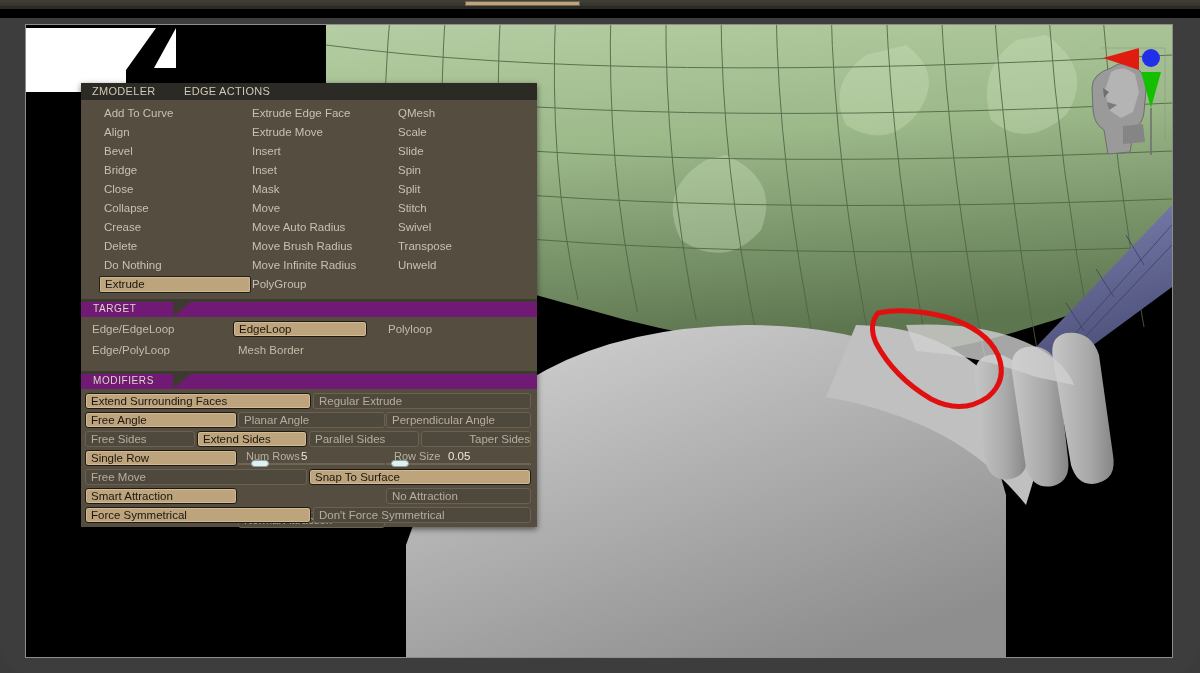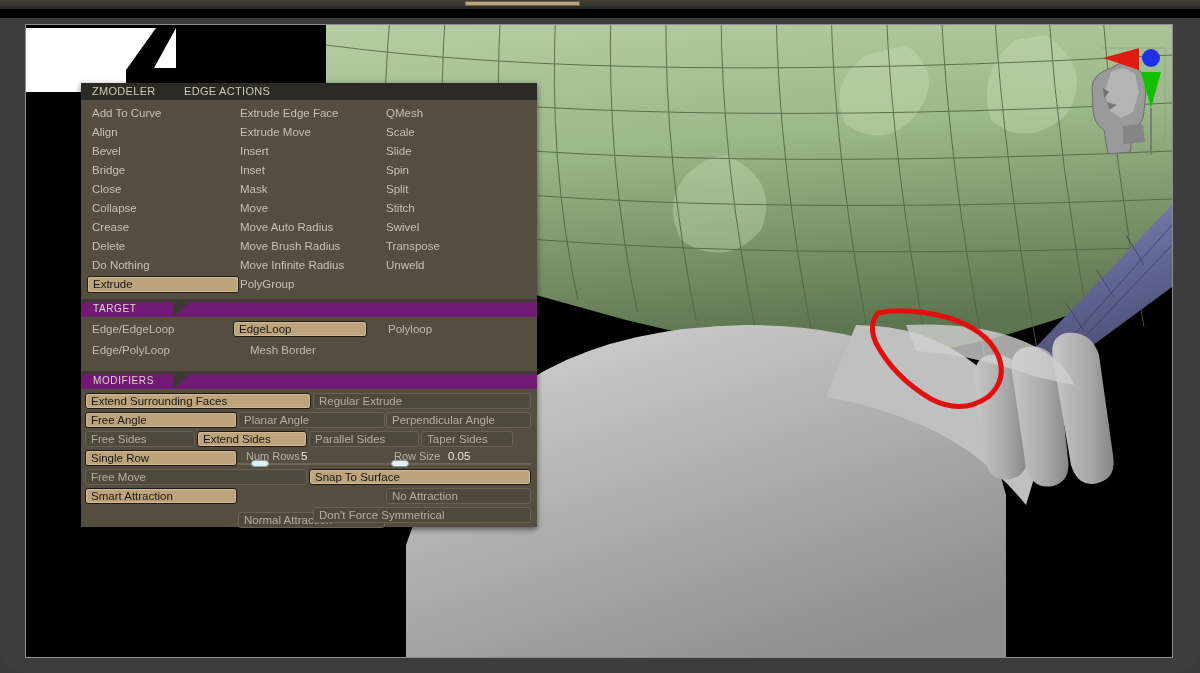--- a/index.html
+++ b/index.html
@@ -39,21 +39,21 @@
   
   .zmenu{position:absolute;left:55px;top:58px;width:456px;
       background:#524b3f;
       box-shadow:0 2px 6px rgba(0,0,0,.55);
       font-size:11.5px;color:#cdc6b6;}
 
   .zm-titlebar{position:relative;height:17px;background:#2c2a24;}
   .zm-titlebar .t1{position:absolute;left:11px;top:2px;color:#cfc8b8;font-size:11px;letter-spacing:.3px;}
   .zm-titlebar .t2{position:absolute;left:103px;top:2px;color:#cfc8b8;font-size:11px;letter-spacing:.3px;}
 
-  .zm-actions{position:relative;padding:4px 0 5px 0;background:#544d40;}
+  .zm-actions{position:relative;padding:4px 0 5px 12px;background:#544d40;}
   .zm-row{position:relative;height:19px;}
   .zm-item{position:absolute;top:2px;height:15px;line-height:15px;font-size:11.5px;color:#c8c1b1;
       padding-left:5px;white-space:nowrap;}
   .c1{left:6px;}
   .c2{left:154px;}
   .c3{left:300px;}
   .zm-item.sel{background:#bda47d;color:#1b1710;border:1px solid #241f16;
       border-radius:2px;box-sizing:border-box;height:17px;line-height:15px;top:1px;
       width:152px;box-shadow:inset 0 0 0 1px #cdb792;}
 
@@ -283,21 +283,21 @@
           <div class="bg"></div>
           <span>TARGET</span>
           <div class="slant"></div>
         </div>
         <div style="position:relative;height:44px;margin-top:4px;">
           <div class="plain" style="left:6px;top:0;">Edge/EdgeLoop</div>
           <div class="btn on" style="left:152px;top:0;width:134px;">EdgeLoop</div>
           <div class="plain" style="left:302px;top:0;">Polyloop</div>
 
           <div class="plain" style="left:6px;top:21px;">Edge/PolyLoop</div>
-          <div class="plain" style="left:152px;top:21px;margin-left:12px;">Mesh Border</div>
+          <div class="plain" style="left:152px;top:21px;">Mesh Border</div>
         </div>
       </div>
 
       <div class="zm-sep"></div>
 
       <div class="zm-section">
         <div class="zm-sect-head">
           <div class="bg"></div>
           <span>MODIFIERS</span>
           <div class="slant"></div>
@@ -308,21 +308,21 @@
           <div class="btn on" style="left:4px;  top:0;  width:226px;">Extend Surrounding Faces</div>
           <div class="btn" style="left:232px;top:0;  width:218px;">Regular Extrude</div>
 
           <div class="btn on" style="left:4px;  top:19px; width:152px;">Free Angle</div>
           <div class="btn" style="left:157px;top:19px; width:147px;">Planar Angle</div>
           <div class="btn" style="left:305px;top:19px; width:145px;">Perpendicular Angle</div>
 
           <div class="btn" style="left:4px;  top:38px; width:110px;">Free Sides</div>
           <div class="btn on" style="left:116px;top:38px; width:110px;">Extend Sides</div>
           <div class="btn" style="left:228px;top:38px; width:110px;">Parallel Sides</div>
-          <div class="btn" style="left:340px;top:38px; width:92px;">Taper Sides</div>
+          <div class="btn" style="left:340px;top:38px; width:110px;text-align:right;">Taper Sides</div>
 
           <div class="btn on" style="left:4px;  top:57px; width:152px;">Single Row</div>
 
           <div class="slider" style="left:157px;top:57px;width:147px;">
             <div class="lbl">Num Rows</div>
             <div class="val" style="left:63px;">5</div>
             <div class="track"></div>
             <div class="knob" style="left:13px;"></div>
           </div>
 
@@ -333,18 +333,19 @@
             <div class="knob" style="left:5px;"></div>
           </div>
 
           <div class="btn" style="left:4px;  top:76px; width:222px;">Free Move</div>
           <div class="btn on" style="left:228px;top:76px; width:222px;">Snap To Surface</div>
 
           <div class="btn on" style="left:4px;  top:95px; width:152px;">Smart Attraction</div>
           <div class="btn" style="left:157px;top:95px; width:147px;margin-top:24px;">Normal Attraction</div>
           <div class="btn" style="left:305px;top:95px; width:145px;">No Attraction</div>
 
+          <div class="btn on" style="left:4px;  top:114px;width:226px;">Force Symmetrical</div>
           <div class="btn" style="left:232px;top:114px;width:218px;">Don't Force Symmetrical</div>
         </div>
       </div>
     </div>
   </div>
 </div>
 
 </body></html>

